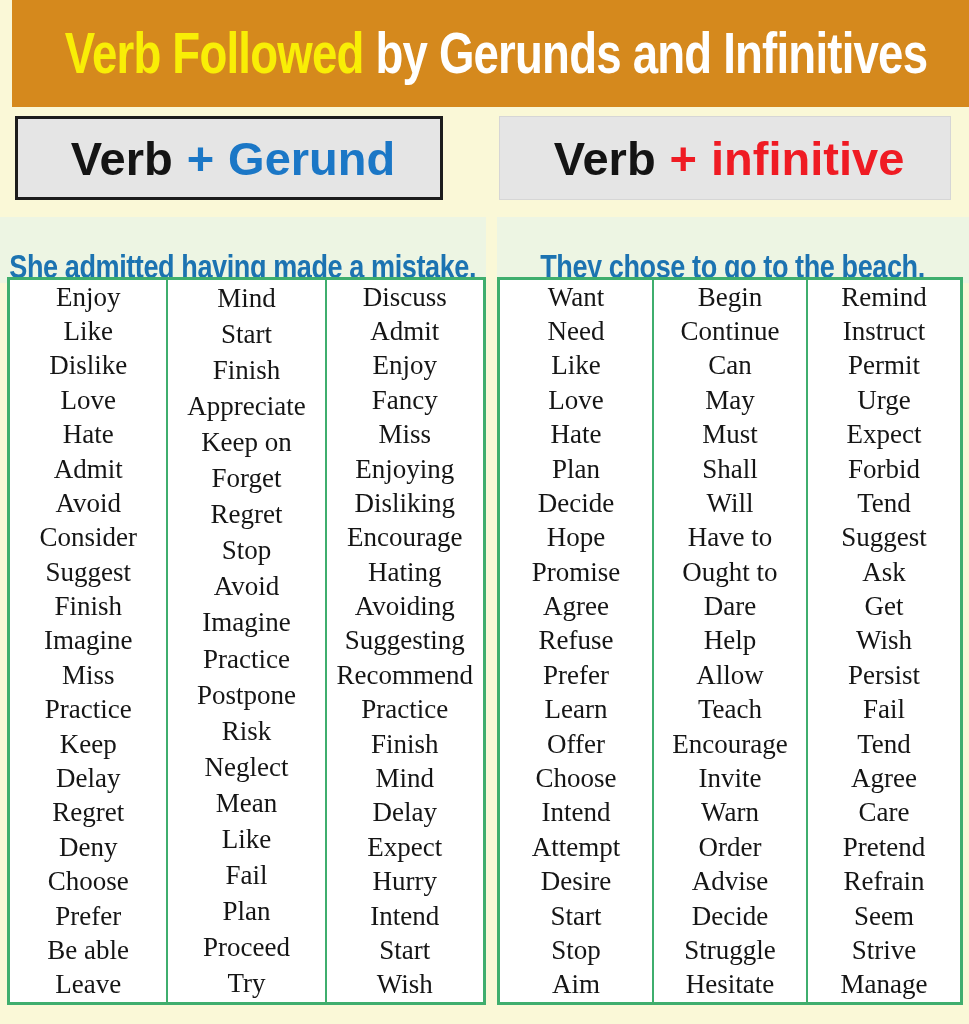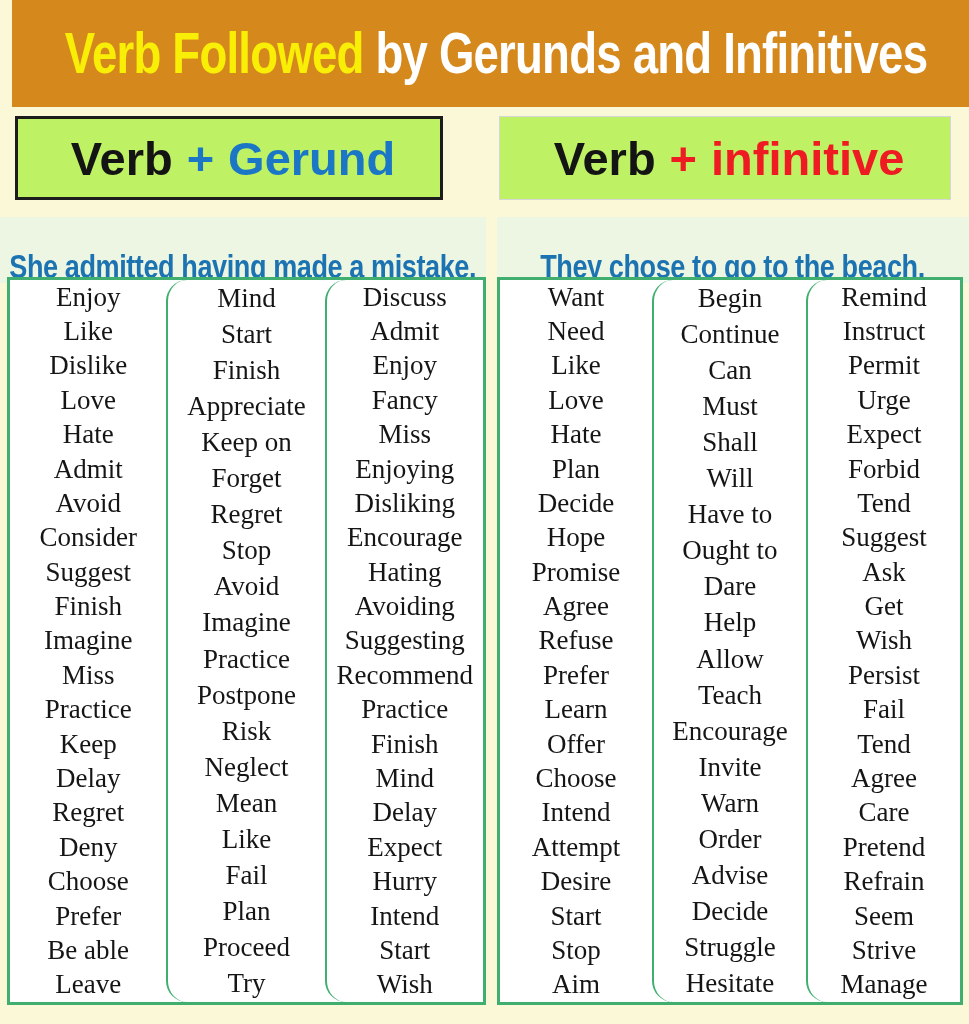--- a/index.html
+++ b/index.html
@@ -20,21 +20,21 @@
     margin:0;font-size:57px;font-weight:bold;line-height:1;
     white-space:nowrap;
     transform:scaleX(0.80);transform-origin:center;
     letter-spacing:-1px;
   }
   .banner .t-gerundpart{color:var(--title-yellow,#F9EE06);}
   .banner .t-restpart{color:#FFFFFF;}
   
   .type-box{
     position:absolute;top:116px;height:84px;
-    background:#bef264;
+    background:#e5e5e5;
     display:flex;align-items:center;justify-content:center;
     font-size:47px;font-weight:bold;color:#141414;
     white-space:nowrap;box-sizing:border-box;padding-left:8px;
   }
   .type-box .gap{width:14px;display:inline-block;}
   .box-gerund{left:15px;width:428px;border:3px solid #1c1c1c;}
   .box-infinitive{left:499px;width:452px;border:1px solid #d6d6d6;}
   .box-gerund .accent{color:var(--blue-gerund,#1B77C6);}
   .box-infinitive .accent{color:var(--red-infinitive,#EF1B23);}
   
@@ -60,21 +60,21 @@
     box-sizing:border-box;
     display:flex;
   }
   .table-left{left:7px;width:479px;}
   .table-right{left:497px;width:466px;}
   .vcol{
     flex:1;height:100%;
     display:grid;grid-auto-rows:1fr;
     box-sizing:border-box;
   }
-  .vcol + .vcol{border-left:2px solid var(--green,#3FAE6E);border-radius:21px;}
+  .vcol + .vcol{border-left:2px solid var(--green,#3FAE6E);}
   .vcell{
     display:flex;align-items:center;justify-content:center;
     font-family:"Liberation Serif","DejaVu Serif",serif;
     font-size:27px;color:#151515;
     white-space:nowrap;line-height:1;
   }
 </style>
 </head>
 <body>
 
@@ -198,20 +198,21 @@
         <div class="vcell">Attempt</div>
         <div class="vcell">Desire</div>
         <div class="vcell">Start</div>
         <div class="vcell">Stop</div>
         <div class="vcell">Aim</div>
       </div>
       <div class="vcol">
         <div class="vcell">Begin</div>
         <div class="vcell">Continue</div>
         <div class="vcell">Can</div>
+        <div class="vcell">May</div>
         <div class="vcell">Must</div>
         <div class="vcell">Shall</div>
         <div class="vcell">Will</div>
         <div class="vcell">Have to</div>
         <div class="vcell">Ought to</div>
         <div class="vcell">Dare</div>
         <div class="vcell">Help</div>
         <div class="vcell">Allow</div>
         <div class="vcell">Teach</div>
         <div class="vcell">Encourage</div>

